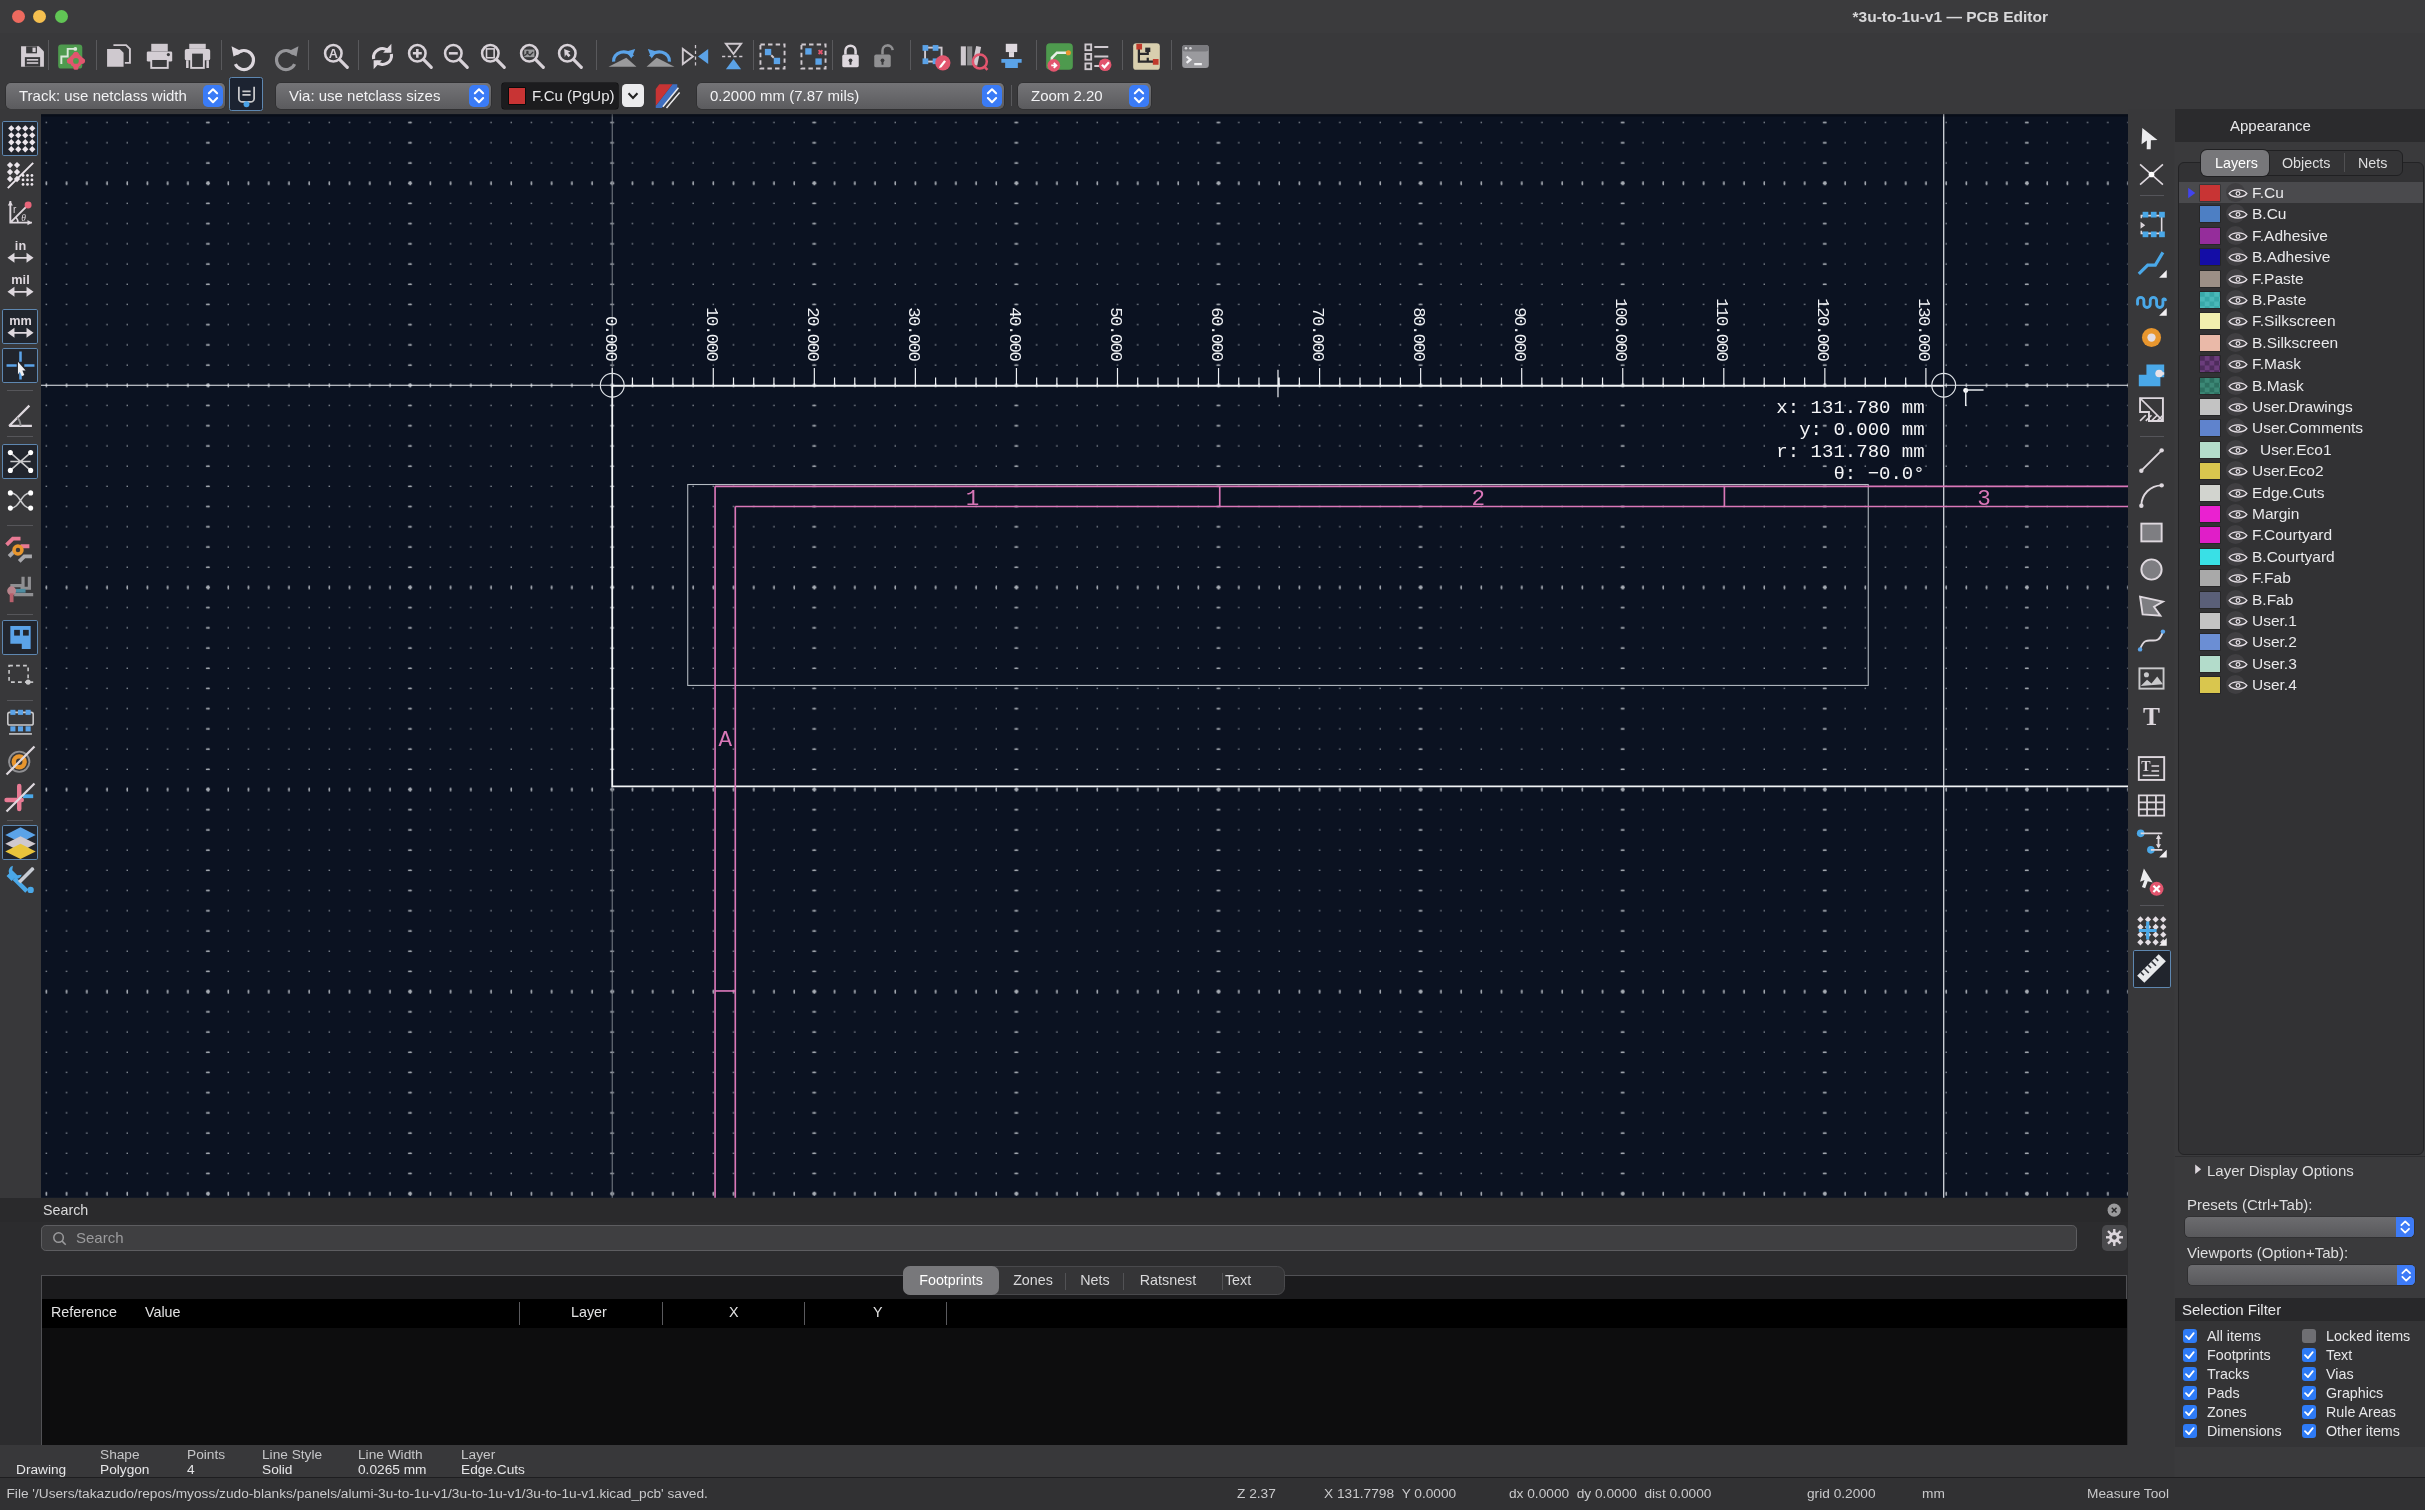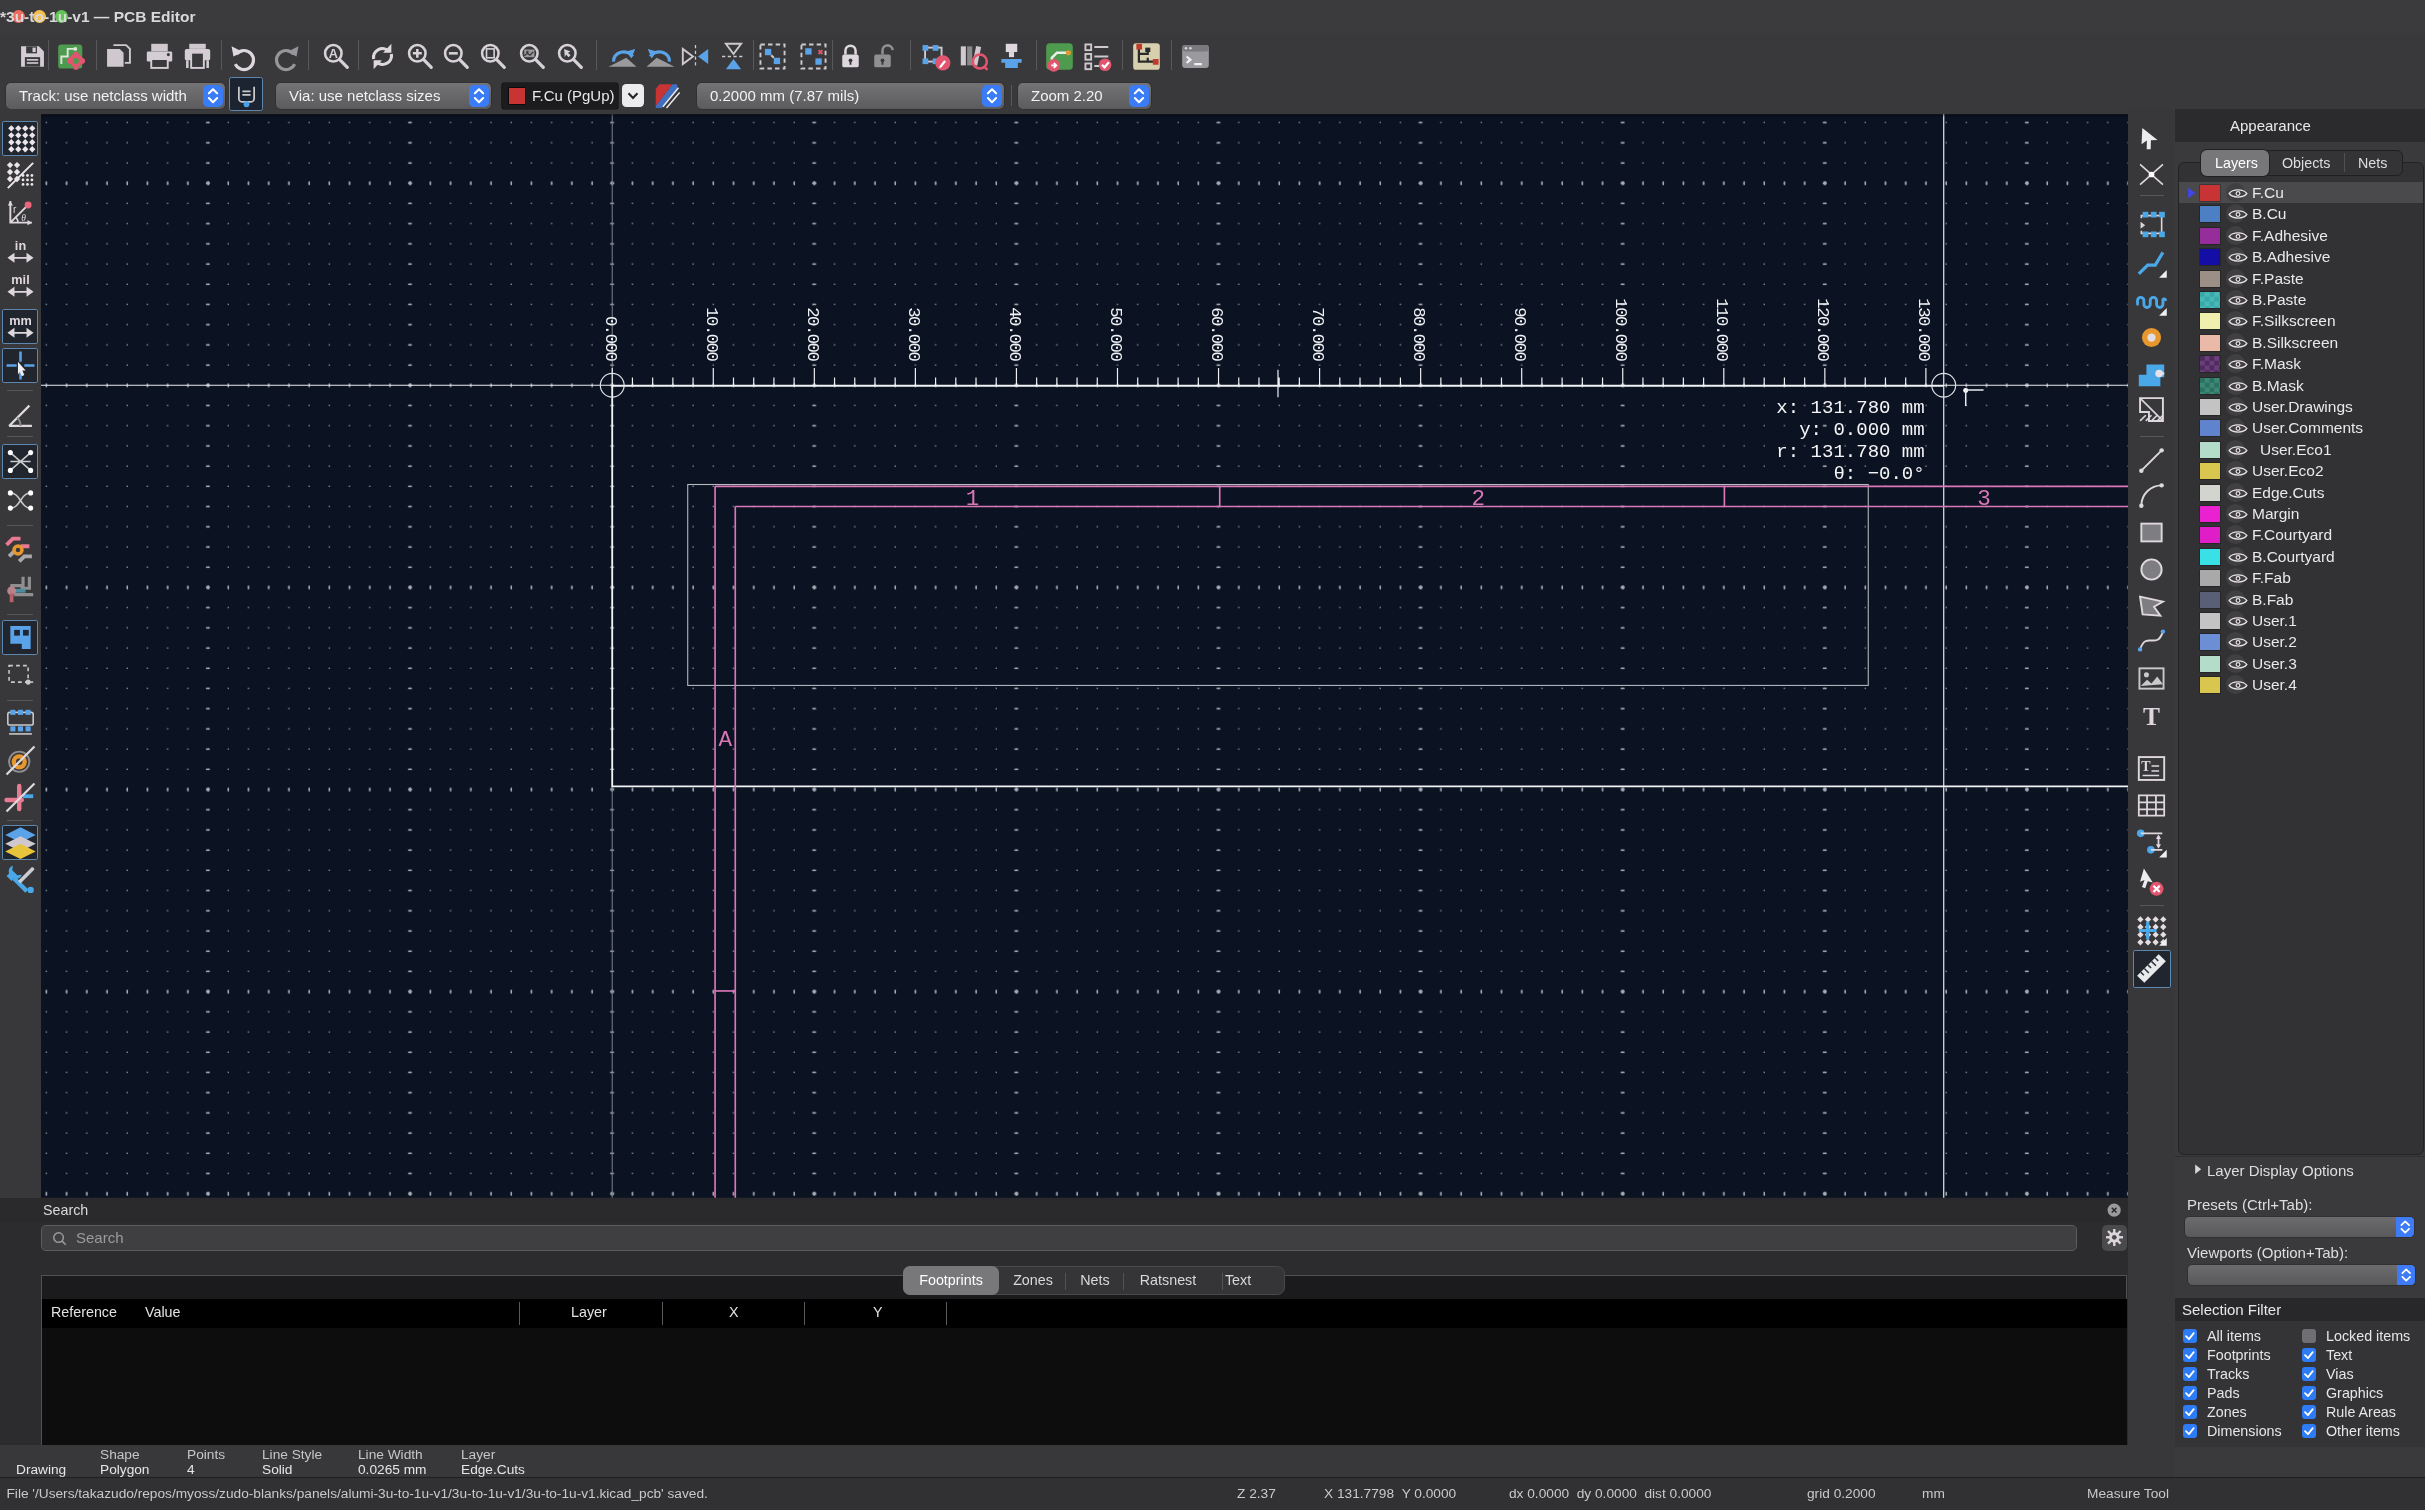--- a/index.html
+++ b/index.html
@@ -20,21 +20,21 @@
 .sw{position:absolute;left:25px;top:3px;width:20px;height:15.5px;box-shadow:0 0 0 0.6px rgba(0,0,0,.4);}
 .lname{position:absolute;left:77px;top:2.4px;font-size:15.5px;color:#e9e9eb;}
 .cb{position:absolute;width:13.7px;height:13.7px;border-radius:3px;background:#2e7bf6;}
 .cbl{position:absolute;font-size:14.3px;color:#e6e6e8;}
 </style></head><body>
 
 <div class="abs" style="left:0;top:0;width:2426px;height:33px;background:#3b3b3d;"></div>
 <div class="abs" style="left:12px;top:10px;width:13px;height:13px;border-radius:50%;background:#ed6a5f;"></div>
 <div class="abs" style="left:33px;top:10px;width:13px;height:13px;border-radius:50%;background:#f5bf4f;"></div>
 <div class="abs" style="left:55px;top:10px;width:13px;height:13px;border-radius:50%;background:#61c555;"></div>
-<div class="abs" style="left:0;top:7.7px;width:2048px;text-align:left;font-size:15.5px;font-weight:700;color:#d8d8da;">*3u-to-1u-v1 — PCB Editor</div>
+<div class="abs" style="left:0;top:7.7px;width:2048px;text-align:right;font-size:15.5px;font-weight:700;color:#d8d8da;">*3u-to-1u-v1 — PCB Editor</div>
 <svg class="abs" style="left:15.5px;top:40px" width="33" height="33" viewBox="0 0 52 52">
     <path d="M8 10 h28 l8 8 v24 h-36 z" fill="#d4ced4"></path>
     <rect x="16" y="10" width="17" height="11" fill="#3a3a3c"></rect>
     <rect x="26" y="12" width="5" height="7" fill="#d4ced4"></rect>
     <rect x="14" y="27" width="24" height="15" fill="#3a3a3c"></rect>
     <rect x="17" y="30" width="18" height="2.5" fill="#d4ced4"></rect>
     <rect x="17" y="35" width="18" height="2.5" fill="#d4ced4"></rect>
   </svg>
 <svg class="abs" style="left:55px;top:40px" width="33" height="33" viewBox="0 0 52 52">
     <rect x="5" y="7" width="38" height="38" rx="5" fill="#4e9a4e"></rect>

